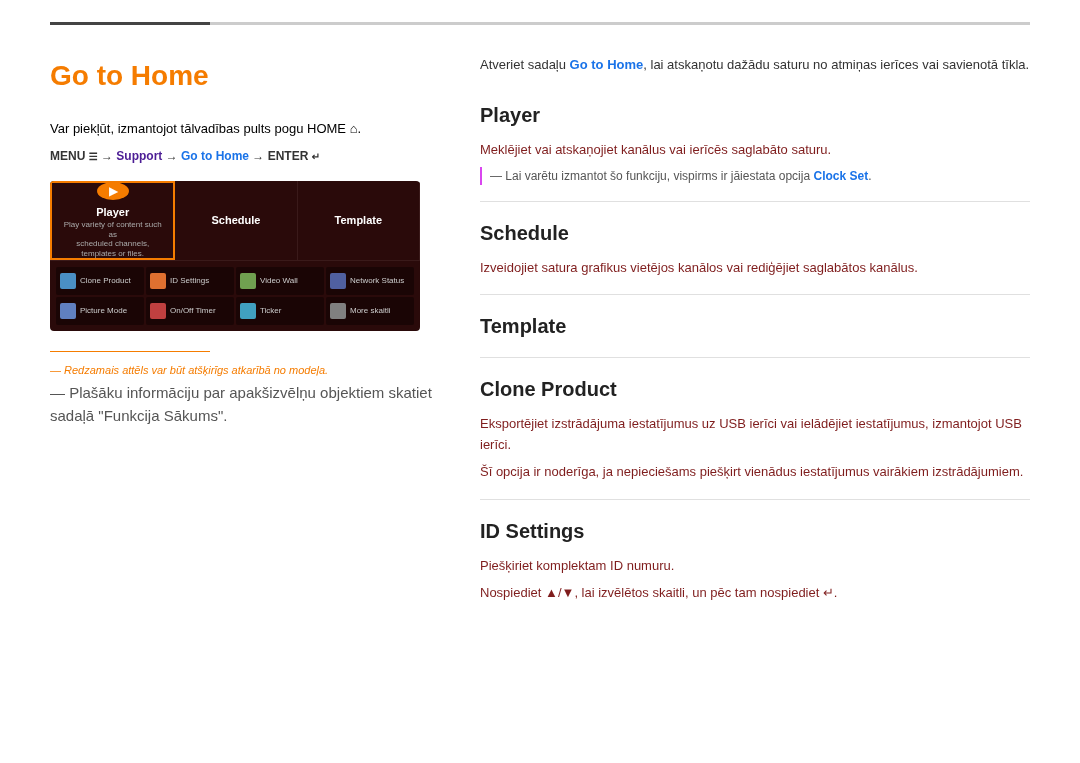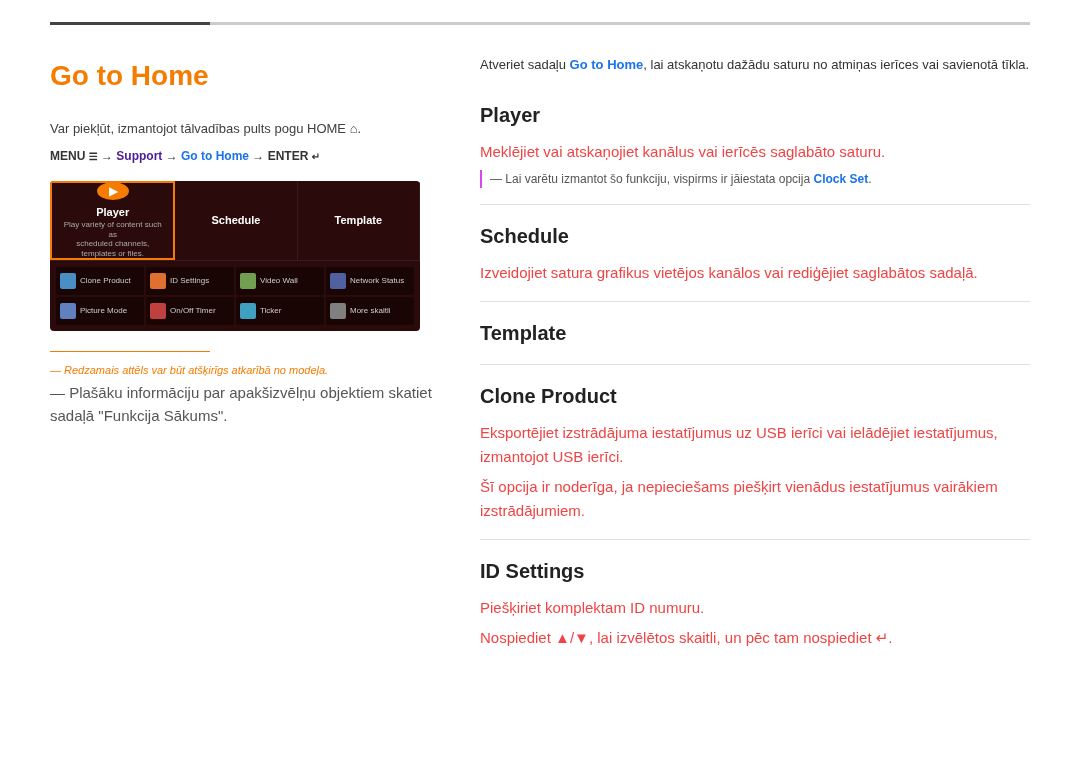--- a/index.html
+++ b/index.html
@@ -54,21 +54,21 @@
     
     .page-title {
       font-size: 28px;
       font-weight: bold;
       color: #f57c00;
       margin-bottom: 22px;
     }
 
     .intro-text {
       font-size: 13px;
-      color: #404040;
+      color: #000000;
       margin-bottom: 8px;
     }
 
     .menu-path {
       font-size: 12px;
       color: #333;
       margin-bottom: 16px;
       font-weight: bold;
     }
 
@@ -215,22 +215,22 @@
 
     .section-title {
       font-size: 20px;
       font-weight: bold;
       color: #222;
       margin-bottom: 10px;
       margin-top: 4px;
     }
 
     .section-text {
-      font-size: 15px;
-      color: #ef4444;
+      font-size: 13px;
+      color: #7f1d1d;
       margin-bottom: 6px;
       line-height: 1.6;
     }
 
     .section-note {
       font-size: 12px;
       color: #555;
       margin-bottom: 16px;
       padding-left: 8px;
       border-left: 2px solid #d946ef;
@@ -339,21 +339,21 @@
 
       <h2 class="section-title">Player</h2>
       <p class="section-text">Meklējiet vai atskaņojiet kanālus vai ierīcēs saglabāto saturu.</p>
       <div class="section-note">
         — Lai varētu izmantot šo funkciju, vispirms ir jāiestata opcija <span class="highlight">Clock Set</span>.
       </div>
 
       <div class="section-divider"></div>
 
       <h2 class="section-title">Schedule</h2>
-      <p class="section-text">Izveidojiet satura grafikus vietējos kanālos vai rediģējiet saglabātos sadaļā.</p>
+      <p class="section-text">Izveidojiet satura grafikus vietējos kanālos vai rediģējiet saglabātos kanālus.</p>
 
       <div class="section-divider"></div>
 
       <h2 class="section-title">Template</h2>
 
       <div class="section-divider"></div>
 
       <h2 class="section-title">Clone Product</h2>
       <p class="section-text">Eksportējiet izstrādājuma iestatījumus uz USB ierīci vai ielādējiet iestatījumus, izmantojot USB ierīci.</p>
       <p class="section-text">Šī opcija ir noderīga, ja nepieciešams piešķirt vienādus iestatījumus vairākiem izstrādājumiem.</p>

